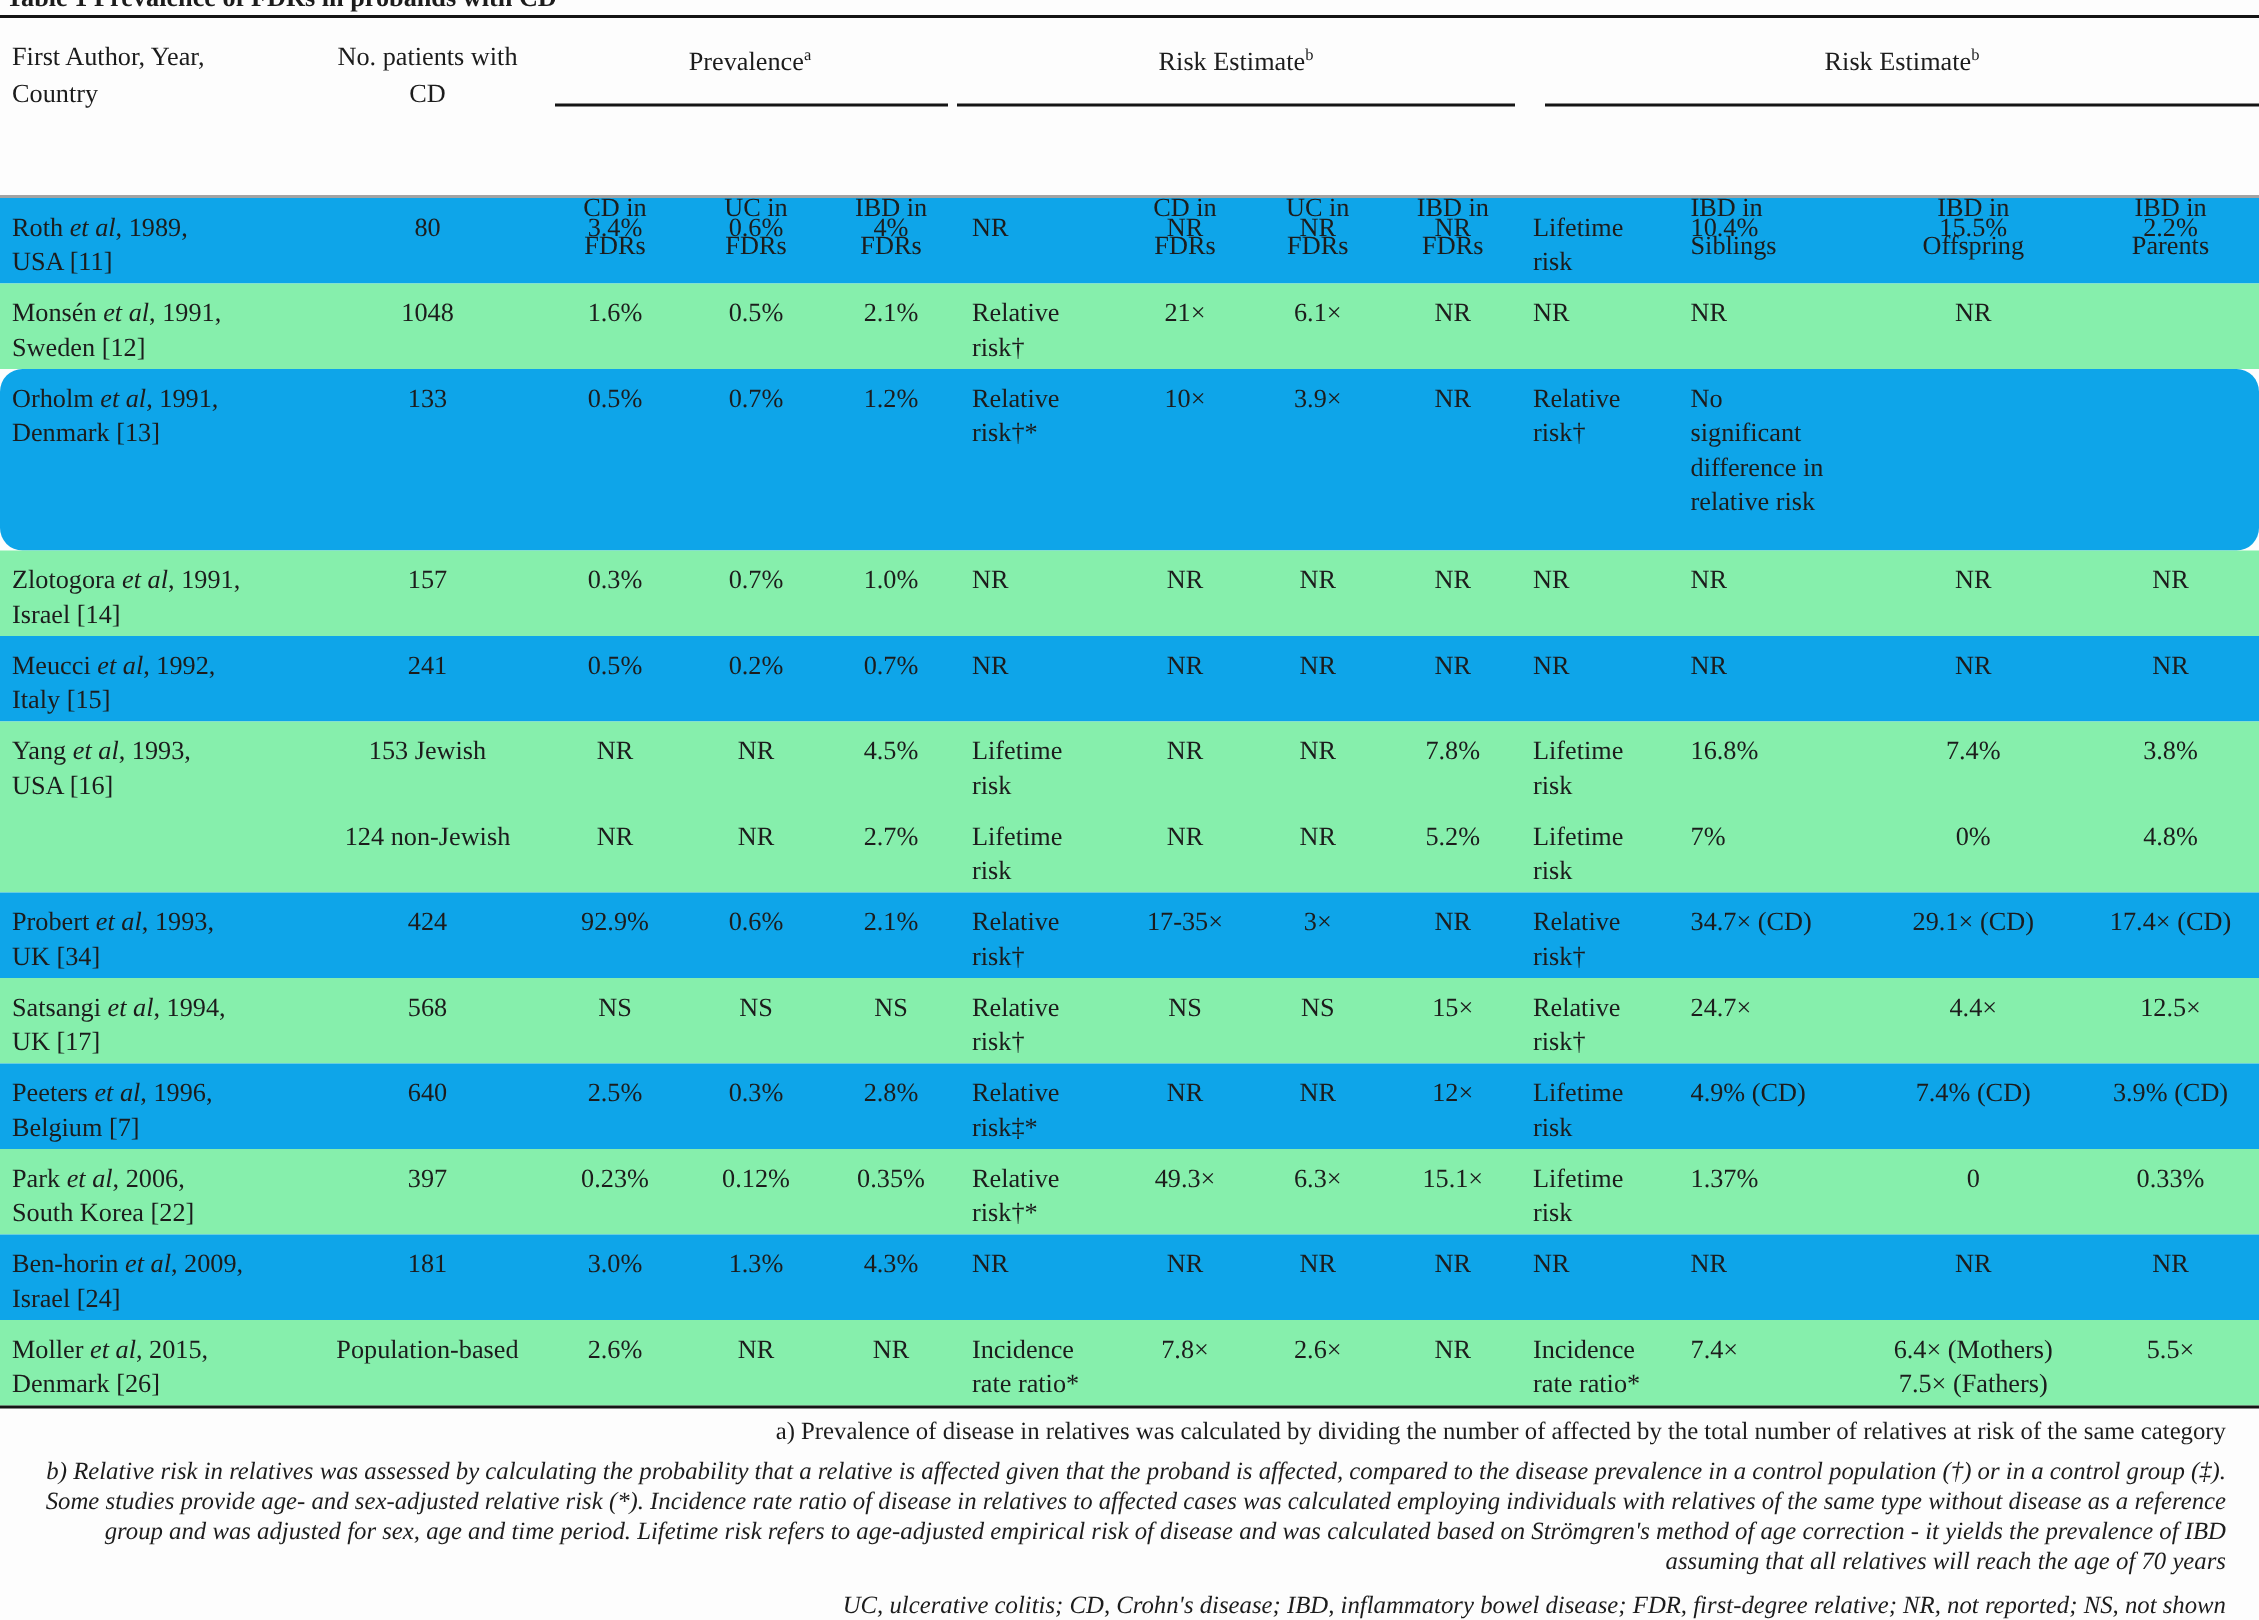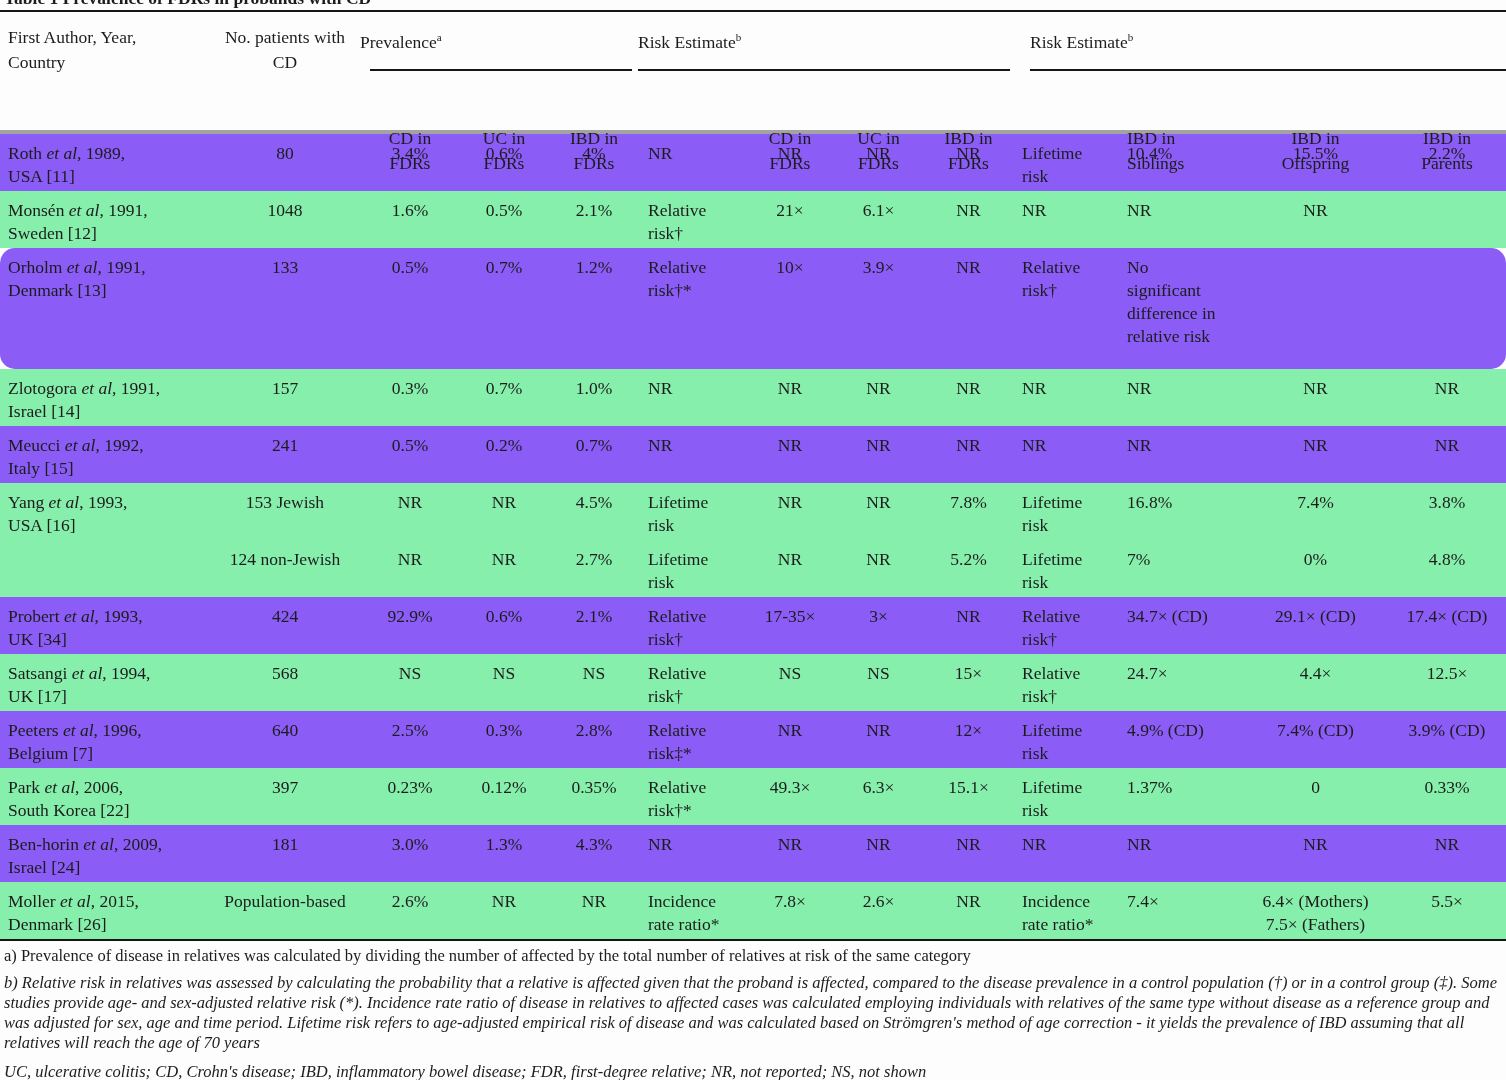--- a/index.html
+++ b/index.html
@@ -13,25 +13,25 @@
 
   
   .title-clip{height:10px;overflow:hidden;}
   .title-clip span{display:block;margin-top:-12px;padding-left:4px;font-size:17.5px;font-weight:bold;}
 
   .rule{background:#151515;}
   .top-rule{height:2px;}
   .bottom-rule{height:2px;}
 
   
-  .thead{position:relative;height:118px;background:#fdfdfd;border-bottom:4px solid #a3a3a3;font-size:17.5px;line-height:25px;}
+  .thead{position:relative;height:118px;background:#fdfdfd;border-bottom:2px solid #a3a3a3;font-size:17.5px;line-height:25px;}
   .h{position:absolute;white-space:pre-line;}
   .author-h{left:8px;top:13px;width:200px;text-align:left;}
   .patients-h{left:210px;top:13px;width:150px;text-align:center;}
-  .sp{top:13px;}
+  .sp{top:13px;text-align:center;}
   .sp1{left:360px;width:280px;}
   .sp2{left:638px;width:372px;}
   .sp3{left:1030px;width:476px;}
   sup{font-size:11px;}
   .srule{position:absolute;top:57px;height:2px;background:#151515;}
   .sr1{left:370px;width:262px;}
   .sr2{left:638px;width:372px;}
   .sr3{left:1030px;width:476px;}
   .sub{top:66px;text-align:center;margin-top:48px;}
   .s3{left:360px;width:100px;}
@@ -45,31 +45,31 @@
   .s13{left:1388px;width:118px;}
 
   
   .tbody{font-size:17.5px;}
   .trow{
     display:grid;
     grid-template-columns:210px 150px 100px 88px 92px 105px 90px 87px 93px 107px 121px 145px 118px;
     min-height:57px;
   }
   .trow.tall{min-height:121px;border-radius:15px;}
-  .trow.light{background:#8b5cf6;}
+  .trow.light{background:#0ea5e9;}
   .trow.dark{background:#86efac;}
   .cell{padding-top:8px;line-height:23px;white-space:pre-line;box-sizing:border-box;}
   .c1{text-align:left;padding-left:8px;}
   .c2,.c3,.c4,.c5,.c7,.c8,.c9,.c12,.c13{text-align:center;}
   .c6{text-align:left;padding-left:8px;padding-right:12px;}
   .c10{text-align:left;padding-left:7px;padding-right:12px;}
   .c11{text-align:left;padding-left:5px;padding-right:18px;}
 
   
-  .footnotes{padding:5px 7px 0 4px;font-size:16.5px;line-height:20px;}
+  .footnotes{padding:5px 22px 0 4px;font-size:16.5px;line-height:20px;text-align:right;}
   .fn{margin:0 0 7px 0;}
   .fn-b{margin:0 0 9px 0;font-style:italic;}
   .abbrev{font-style:italic;}
 </style>
 </head>
 <body>
 
 <div class="page">
 
   <div class="title-clip">

